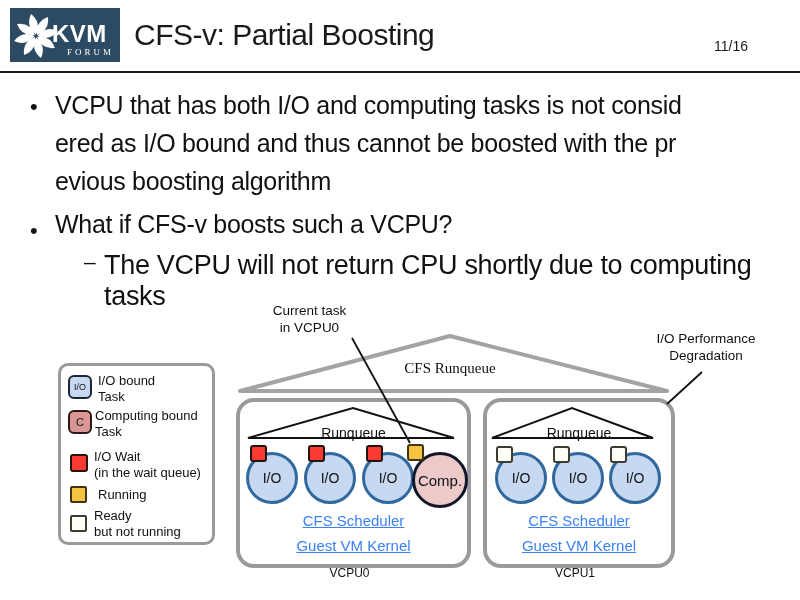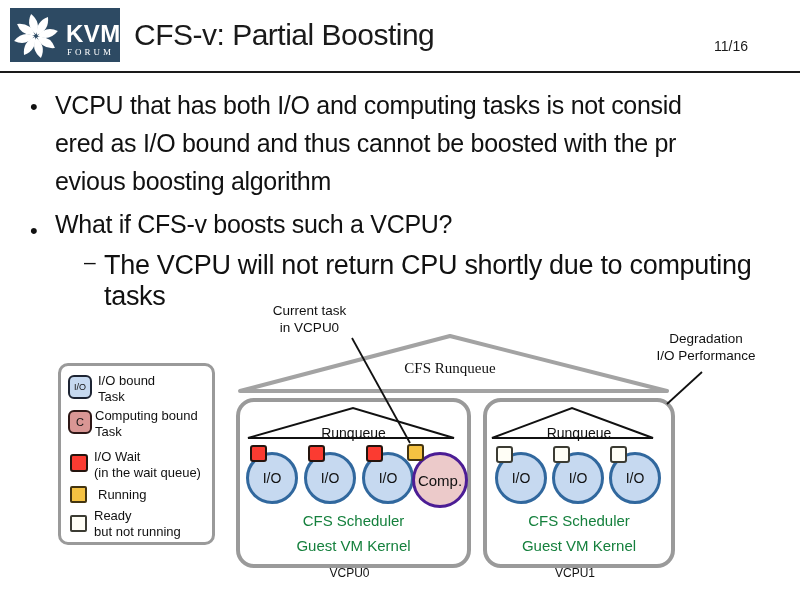--- a/index.html
+++ b/index.html
@@ -1,42 +1,42 @@
 <!DOCTYPE html>
 <html><head>
 <meta charset="utf-8">
 <style>
   html,body{margin:0;padding:0;background:#fff;}
   .slide{position:relative;width:800px;height:600px;background:#ffffff;overflow:hidden;
          font-family:"Liberation Sans","DejaVu Sans",sans-serif;color:#111;}
   
   .logo{position:absolute;left:10px;top:8px;width:110px;height:54px;background:#2d4a63;}
   .logo svg{position:absolute;left:2px;top:4px;}
-  .logo-brand{position:absolute;left:56px;top:12px;font-size:24px;font-weight:bold;color:#fff;letter-spacing:.5px;}
+  .logo-brand{position:absolute;left:42px;top:12px;font-size:24px;font-weight:bold;color:#fff;letter-spacing:.5px;}
   .logo-sub{position:absolute;left:57px;top:39px;font-size:9px;color:#fff;letter-spacing:3px;font-family:Liberation Serif, serif;}
   .page-title{position:absolute;left:134px;top:18px;font-size:30px;letter-spacing:-.5px;color:#1a1a1a;white-space:nowrap;}
   .page-num{position:absolute;left:714px;top:38px;font-size:14px;color:#1a1a1a;}
   .header-line{position:absolute;left:0;top:71px;width:800px;height:2px;background:#1a1a1a;}
   
   .bullet-dot{position:absolute;font-size:22px;color:#111;}
   .b1-text{position:absolute;left:55px;top:86px;width:740px;font-size:25px;line-height:38px;letter-spacing:-.3px;}
   .b2-text{position:absolute;left:55px;top:210px;width:740px;font-size:25px;letter-spacing:-.3px;}
   .sub-dash{position:absolute;left:84px;top:250px;font-size:21px;}
   .sub-text{position:absolute;left:104px;top:250px;width:690px;font-size:27px;letter-spacing:-.3px;}
   svg.layer{position:absolute;left:0;top:0;pointer-events:none;}
   .vm-box{position:absolute;background:#fff;border:4px solid #9a9a9a;border-radius:18px;z-index:2;}
   .task-circle{position:absolute;width:52px;height:52px;border-radius:50%;display:flex;align-items:center;
                justify-content:center;font-size:14px;z-index:3;box-sizing:border-box;color:#111;}
   .task-io{background:#c6d9f0;border:3px solid #31689e;}
-  .task-comp{background:#eccaca;border:3px solid #4c1d95;width:56px;height:56px;font-size:15px;}
+  .task-comp{background:#eccaca;border:3px solid #0f172a;width:56px;height:56px;font-size:15px;}
   .marker{position:absolute;width:17px;height:17px;border-radius:3px;z-index:4;box-sizing:border-box;}
   .m-io-wait{background:#fb3b31;border:2px solid #24140e;}
   .m-running{background:#f5c242;border:2px solid #433410;}
   .m-ready{background:#fffef6;border:2px solid #3c3c33;}
-  .box-label{position:absolute;text-align:center;font-size:15px;color:#15803d;z-index:3;}
+  .box-label{position:absolute;text-align:center;font-size:15px;color:#3b82f6;z-index:3;text-decoration:underline;}
   .rq-label{position:absolute;text-align:center;font-size:14px;color:#111;z-index:3;}
   .caption{position:absolute;text-align:center;font-size:12px;color:#111;}
   .annot{position:absolute;text-align:center;font-size:13.5px;line-height:17px;color:#111;z-index:6;}
   .cfs-rq-label{position:absolute;left:380px;top:360px;width:140px;text-align:center;font-size:15px;z-index:2;font-family:Liberation Serif, serif;}
   
   .legend{position:absolute;left:58px;top:363px;width:157px;height:182px;background:#fff;
           border:3px solid #9a9a9a;border-radius:10px;z-index:2;box-sizing:border-box;}
   .lswatch{position:absolute;box-sizing:border-box;display:flex;align-items:center;justify-content:center;}
   .sw-io{width:24px;height:24px;background:#c6d9f0;border:2px solid #1d2433;border-radius:6px;font-size:9px;}
   .sw-comp{width:24px;height:24px;background:#d99694;border:2px solid #2d1716;border-radius:6px;font-size:11px;}
@@ -150,17 +150,17 @@
     <polygon points="492,438 572,408 653,438" fill="none" stroke="#111" stroke-width="2"></polygon>
     <line x1="352" y1="338" x2="410" y2="443" stroke="#111" stroke-width="1.8"></line>
     <line x1="702" y1="372" x2="667" y2="404" stroke="#111" stroke-width="1.8"></line>
   </svg>
 
   <div class="annot" style="left:237px;top:302px;width:145px;">
     <div>Current task</div>
     <div>in VCPU0</div>
   </div>
   <div class="annot" style="left:630px;top:330px;width:152px;">
+    <div>I/O Performance</div>
     <div>Degradation</div>
-    <div>I/O Performance</div>
   </div>
 
 </div>
 
 </body></html>

